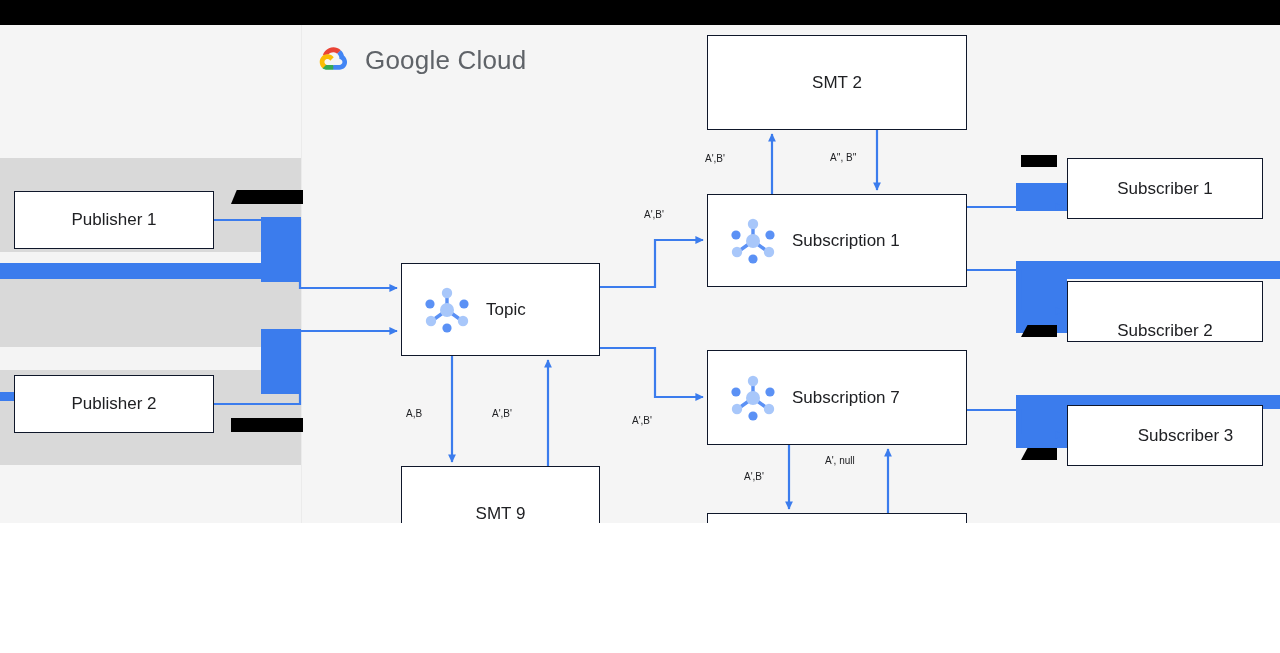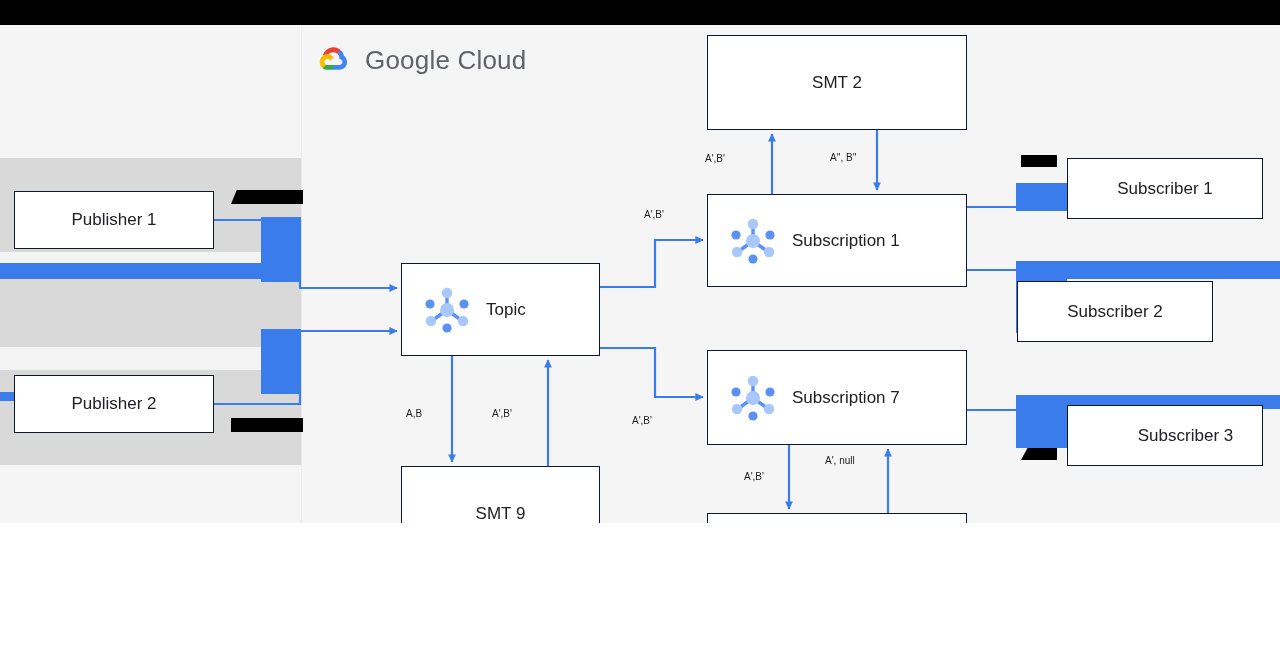--- a/index.html
+++ b/index.html
@@ -264,21 +264,21 @@
           <circle cx="11" cy="38" r="5.2" fill="#a8c7fa"></circle>
           <circle cx="10" cy="21" r="4.6" fill="#5b91f5"></circle>
           <circle cx="44" cy="21" r="4.6" fill="#5b91f5"></circle>
           <circle cx="27" cy="45" r="4.6" fill="#5b91f5"></circle>
         </svg>
         <span class="nlabel">Subscription 7</span>
       </div>
       <div class="node" style="left: 1067px; top: 158px; width: 196px; height: 61px;">
         <span class="nlabel">Subscriber 1</span>
       </div>
-      <div class="node" style="left: 1017px; top: 281px; width: 196px; height: 61px;">
+      <div class="node" style="left: 1067px; top: 281px; width: 196px; height: 61px; align-items: flex-end;">
         <span class="nlabel">Subscriber 2</span>
       </div>
       <div class="node" style="left: 1067px; top: 405px; width: 196px; height: 61px; padding-left: 41px;">
         <span class="nlabel">Subscriber 3</span>
       </div>
     </div>
   <div id="labels-layer">
       <div class="edge-label" style="left: 644px; top: 209px;">A',B'</div>
       <div class="edge-label" style="left: 705px; top: 153px;">A',B'</div>
       <div class="edge-label" style="left: 818px; top: 152px; margin-left: 12px;">A'', B''</div>

